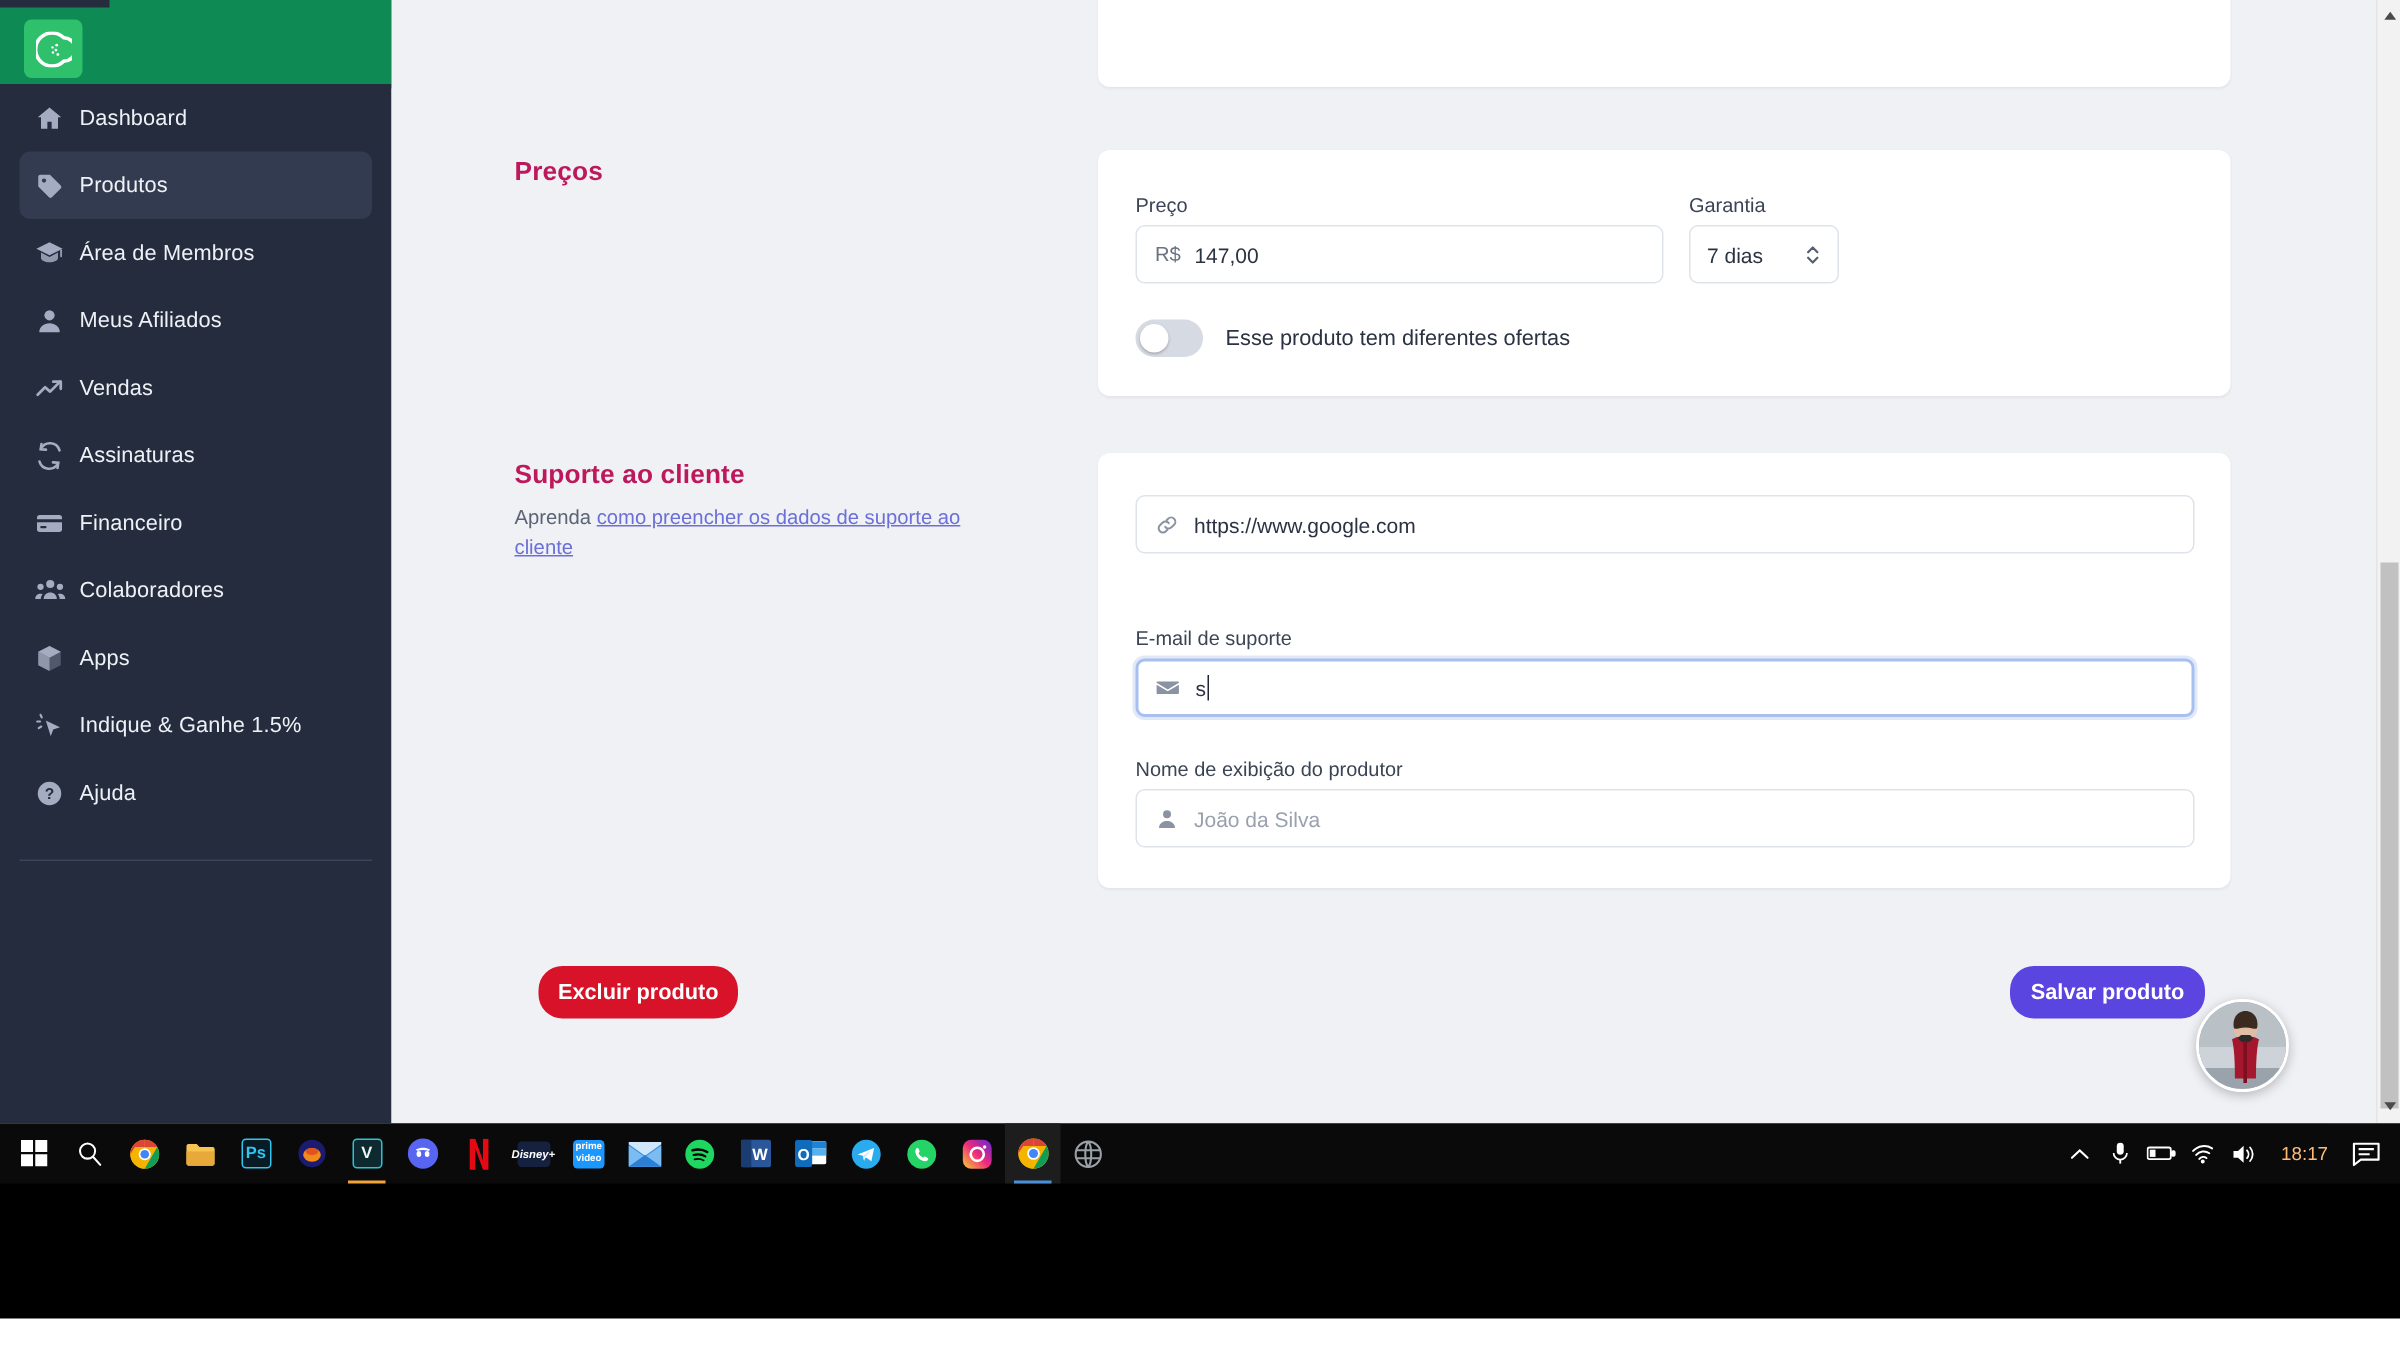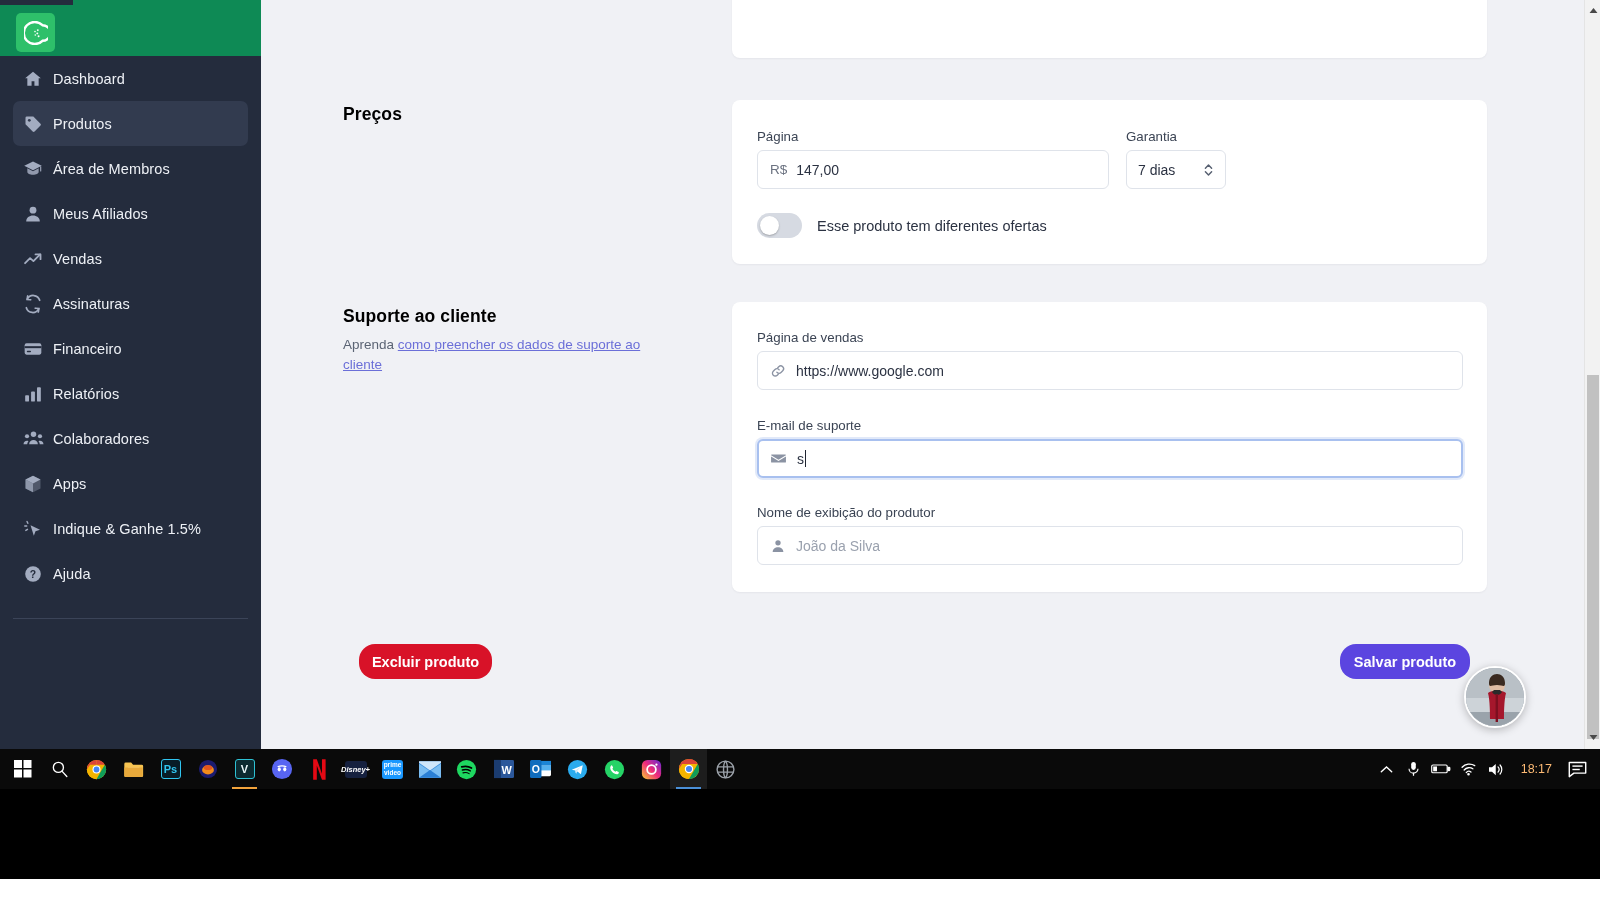--- a/index.html
+++ b/index.html
@@ -71,21 +71,21 @@
     position:absolute; background:#ffffff; border-radius:8px;
     box-shadow:0 1px 2px rgba(16,24,40,.05);
   }
 
   .card-top-partial {
     left:471px; top:-120px; width:755px; height:178px;
   }
 
   .section-title {
     position:absolute; font-size:17.5px; font-weight:700;
-    color:#000000; letter-spacing:.1px;
+    color:#be185d; letter-spacing:.1px;
   }
   .section-sub {
     position:absolute; font-size:13.5px; color:#5b6474;
     line-height:20px; width:330px;
   }
   .section-sub a {
     color:#6b6fd8; text-decoration:underline;
   }
 
   .field-label {
@@ -293,30 +293,20 @@
           <span class="nav-icon">
             <svg width="20" height="20" viewBox="0 0 24 24" fill="currentColor">
               <rect x="2" y="5.2" width="20" height="13.6" rx="2.2"></rect>
               <rect x="2" y="8.6" width="20" height="2.4" fill="#242c3d"></rect>
               <rect x="4.6" y="14" width="5" height="1.8" rx=".8" fill="#242c3d"></rect>
             </svg>
           </span>
           <span class="nav-label">Financeiro</span>
         </div>
 
-        <div class="nav-item">
-          <span class="nav-icon">
-            <svg width="20" height="20" viewBox="0 0 24 24" fill="currentColor">
-              <rect x="2.6" y="13.5" width="4.6" height="7.5" rx="1"></rect>
-              <rect x="9.7" y="9" width="4.6" height="12" rx="1"></rect>
-              <rect x="16.8" y="4" width="4.6" height="17" rx="1"></rect>
-            </svg>
-          </span>
-          <span class="nav-label">Relatórios</span>
-        </div>
 
         <div class="nav-item">
           <span class="nav-icon">
             <svg width="21" height="21" viewBox="0 0 24 24" fill="currentColor">
               <circle cx="12" cy="7.2" r="3.1"></circle>
               <path d="M7 18.6c0-3 2.2-4.9 5-4.9s5 1.9 5 4.9z"></path>
               <circle cx="4.6" cy="9.4" r="2.4"></circle>
               <path d="M.6 18.6c0-2.4 1.7-3.9 4-3.9.6 0 1.1.1 1.6.3-.9 1-1.4 2.2-1.4 3.6z"></path>
               <circle cx="19.4" cy="9.4" r="2.4"></circle>
               <path d="M23.4 18.6c0-2.4-1.7-3.9-4-3.9-.6 0-1.1.1-1.6.3.9 1 1.4 2.2 1.4 3.6z"></path>
@@ -366,21 +356,21 @@
 
       <div class="card card-top-partial">
         
       </div>
 
       <h2 class="section-title" style="left:82px; top:104px;">Preços</h2>
 
       <div class="card" style="left:471px; top:100px; width:755px; height:164px;">
 
         <div style="position:absolute; left:25px; top:29px; width:352px;">
-          <span class="field-label">Página</span>
+          <span class="field-label">Preço</span>
           <div class="input-wrap">
             <span class="input-prefix">R$</span>
             <span class="input-text">147,00</span>
           </div>
         </div>
 
         <div style="position:absolute; left:394px; top:29px;">
           <span class="field-label">Garantia</span>
           <div class="select-wrap">
             <span class="select-value">7 dias</span>
@@ -400,21 +390,20 @@
           <span class="toggle-label">Esse produto tem diferentes ofertas</span>
         </div>
       </div>
 
       <h2 class="section-title" style="left:82px; top:306px;">Suporte ao cliente</h2>
       <p class="section-sub" style="left:82px; top:335px;"><span>Aprenda </span><a href="#">como preencher os dados de suporte ao cliente</a></p>
 
       <div class="card" style="left:471px; top:302px; width:755px; height:290px;">
 
         <div style="position:absolute; left:25px; top:28px; width:706px;">
-          <span class="field-label">Página de vendas</span>
           <div class="input-wrap">
             <span class="input-icon">
               <svg width="16" height="16" viewBox="0 0 24 24" fill="none" stroke="currentColor" stroke-width="2" stroke-linecap="round">
                 <path d="M10.2 13.8a4.2 4.2 0 0 0 6.3.5l2.6-2.6a4.2 4.2 0 1 0-6-6l-1.5 1.5"></path>
                 <path d="M13.8 10.2a4.2 4.2 0 0 0-6.3-.5l-2.6 2.6a4.2 4.2 0 1 0 6 6l1.5-1.5"></path>
               </svg>
             </span>
             <span class="input-text">https://www.google.com</span>
           </div>
         </div>

